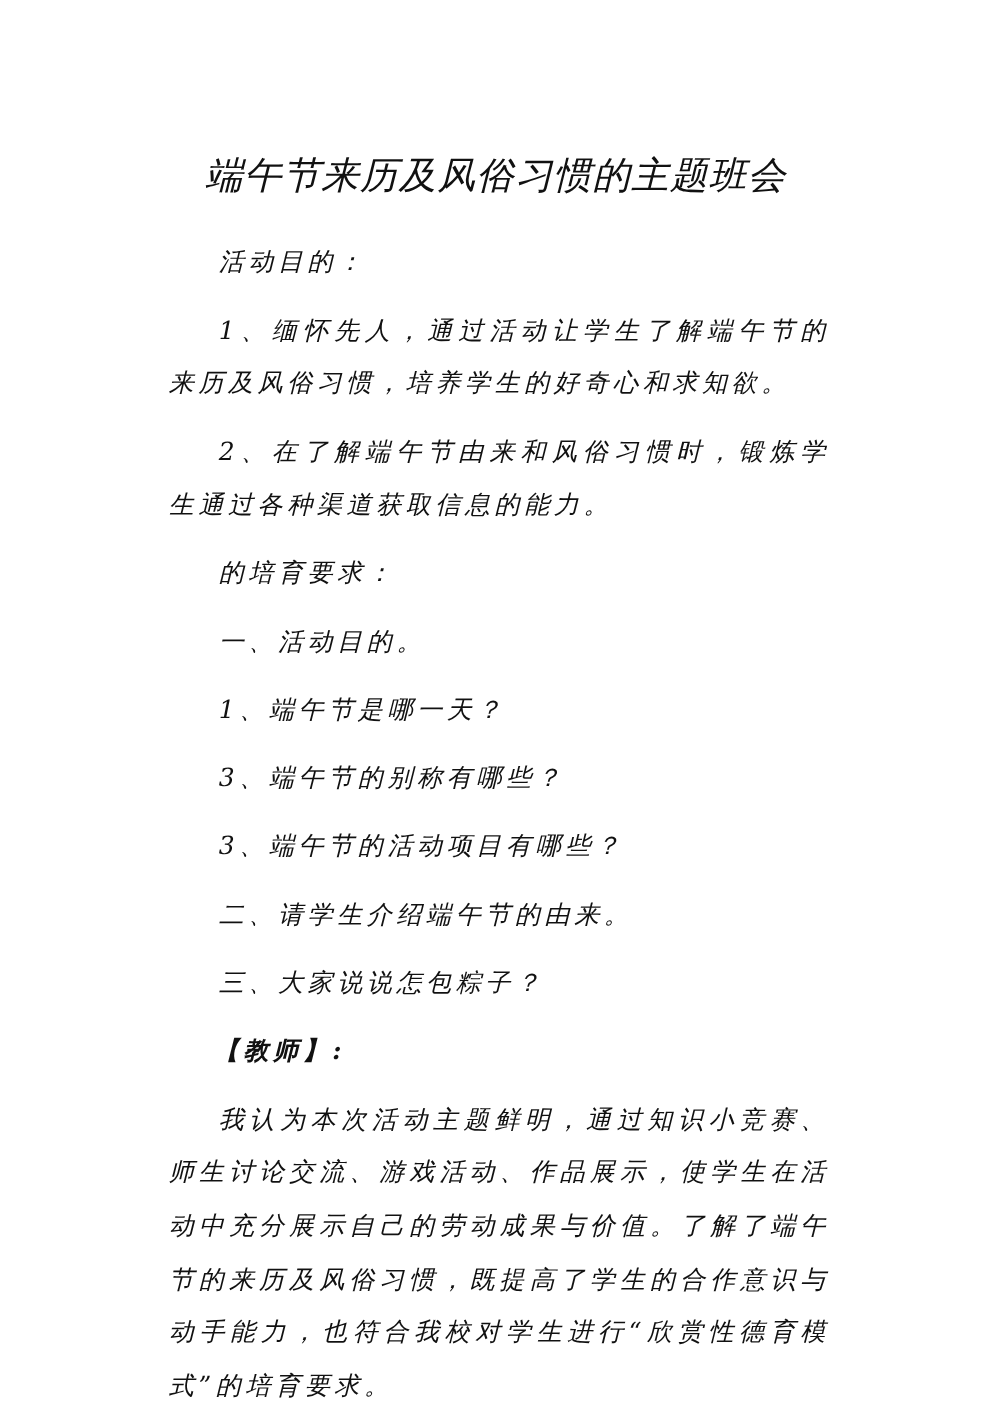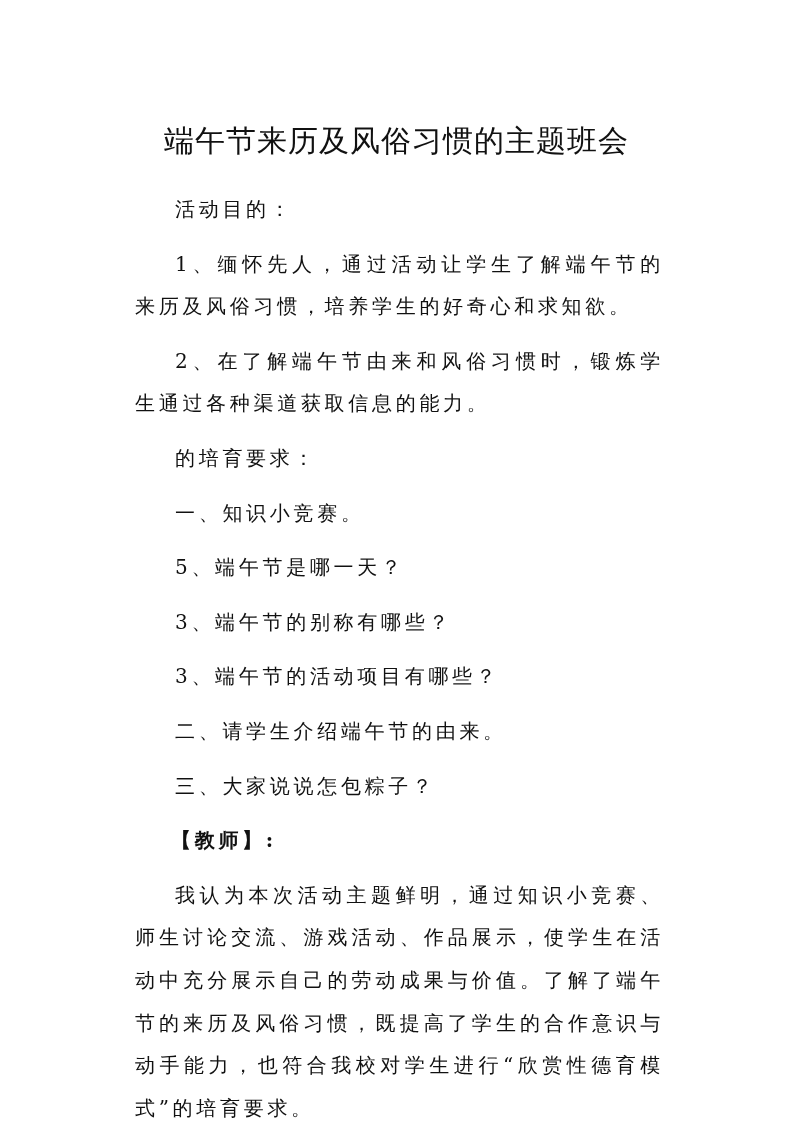--- a/index.html
+++ b/index.html
@@ -1,18 +1,18 @@
 <!DOCTYPE html>
 <html><head>
 <meta charset="utf-8">
 <style>
   html, body { margin: 0; padding: 0; background: #ffffff; }
   body { width: 793px; height: 1122px; position: relative; overflow: hidden;
          font-family: "DejaVu Serif", "Liberation Serif", serif; color: #111; }
-  .page { position: absolute; left: 0; top: 0; width: 793px; height: 788px; }
+  .page { position: absolute; left: 0; top: 0; width: 793px; height: 788px; font-style: italic; }
   .title { position: absolute; top: 121px; left: 0; width: 793px; text-align: center;
            font-size: 30px; line-height: 40px; letter-spacing: 1px; color: #111;
            font-family: "DejaVu Sans", "Liberation Sans", sans-serif; }
   .body { position: absolute; top: 176px; left: 123px; width: 553px; }
   .p { font-size: 20px; line-height: 42.6px; margin: 12px; letter-spacing: 3.7px;
        text-align: justify; text-justify: inter-character; white-space: normal; }
   .indent { text-indent: 40px; }
   .half { text-indent: 36px; }
   .bracket { font-weight: bold; }
 </style>
@@ -21,22 +21,22 @@
 
 <div class="page">
   <div class="title">端午节来历及风俗习惯的主题班会</div>
 
   <div class="body">
     <p class="p indent">活动目的：</p>
     <p class="p indent">1、缅怀先人，通过活动让学生了解端午节的来历及风俗习惯，培养学生的好奇心和求知欲。</p>
     <p class="p indent">2、在了解端午节由来和风俗习惯时，锻炼学生通过各种渠道获取信息的能力。</p>
 
     <p class="p indent">的培育要求：</p>
-    <p class="p indent">一、知识小竞赛。</p>
-    <p class="p indent">5、端午节是哪一天？</p>
+    <p class="p indent">一、活动目的。</p>
+    <p class="p indent">1、端午节是哪一天？</p>
     <p class="p indent">3、端午节的别称有哪些？</p>
     <p class="p indent">3、端午节的活动项目有哪些？</p>
     <p class="p indent">二、请学生介绍端午节的由来。</p>
     <p class="p indent">三、大家说说怎包粽子？</p>
 
     <p class="p half bracket">【教师】:</p>
     <p class="p indent">我认为本次活动主题鲜明，通过知识小竞赛、师生讨论交流、游戏活动、作品展示，使学生在活动中充分展示自己的劳动成果与价值。了解了端午节的来历及风俗习惯，既提高了学生的合作意识与动手能力，也符合我校对学生进行“欣赏性德育模式”的培育要求。</p>
   </div>
 </div>
 

